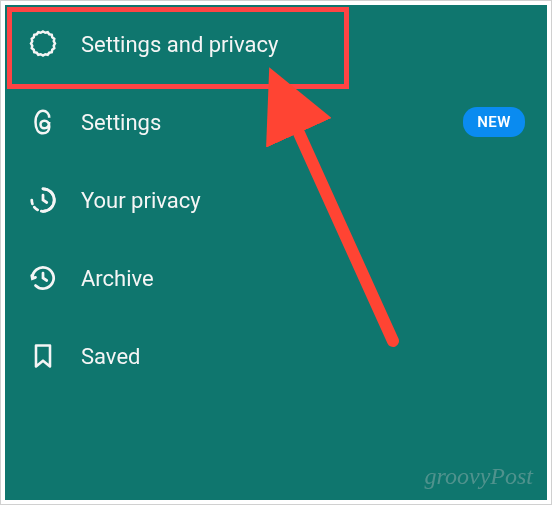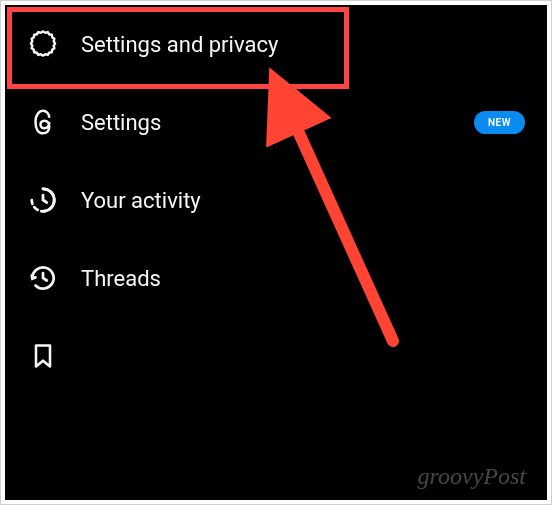--- a/index.html
+++ b/index.html
@@ -17,21 +17,21 @@
     .outer {
       width: 552px;
       height: 505px;
       border: 1px solid #d0d0d0;
       padding: 4px;
       position: relative;
     }
     .screen {
       width: 100%;
       height: 100%;
-      background: #000000;
+      background: #0f766e;
       position: relative;
       overflow: hidden;
     }
     .menu-item {
       display: flex;
       align-items: center;
       height: 78px;
       padding: 0 22px;
       color: #f5f5f5;
       font-size: 22px;
@@ -47,39 +47,39 @@
       flex-shrink: 0;
       color: #f5f5f5;
     }
     .label {
       margin-left: 22px;
       flex: 1;
     }
     .badge {
       background: #0a8bf0;
       color: #ffffff;
-      font-size: 10px;
+      font-size: 15px;
       font-weight: 600;
       padding: 6px 14px;
       border-radius: 14px;
       letter-spacing: 0.5px;
     }
     .highlight {
       position: absolute;
       border: 5px solid #f44;
       pointer-events: none;
     }
     .arrow-svg {
       position: absolute;
       pointer-events: none;
     }
     .watermark {
       position: absolute;
       bottom: 10px;
-      right: 21px;
+      right: 14px;
       color: rgba(200,200,200,0.35);
       font-family: Georgia, 'Times New Roman', serif;
       font-style: italic;
       font-size: 24px;
       pointer-events: none;
     }
     svg { display: block; }
   </style>
 </head>
 <body>
@@ -107,41 +107,42 @@
     </div>
 
     <div class="menu-item">
       <span class="icon-wrap">
         <svg width="30" height="30" viewBox="0 0 24 24" fill="none" stroke="currentColor" stroke-width="2.2" stroke-linecap="round">
           <path d="M12 3a9 9 0 1 1-9 9" stroke-dasharray="3.5 3"></path>
           <path d="M12 3a9 9 0 0 1 9 9 9 9 0 0 1-9 9"></path>
           <path d="M12 8v4l3 2"></path>
         </svg>
       </span>
-      <span class="label">Your activity</span>
+      <span class="label">Your privacy</span>
     </div>
 
     <div class="menu-item">
       <span class="icon-wrap">
         <svg width="30" height="30" viewBox="0 0 24 24" fill="none" stroke="currentColor" stroke-width="2.2" stroke-linecap="round">
           <path d="M3.5 12a8.5 8.5 0 1 1 2.5 6"></path>
           <polyline points="3,10 3.5,12.5 6,11.5"></polyline>
           <path d="M12 8v4l3 2"></path>
         </svg>
       </span>
-      <span class="label">Threads</span>
+      <span class="label">Archive</span>
     </div>
 
 
     <div class="menu-item">
       <span class="icon-wrap">
         <svg width="28" height="30" viewBox="0 0 24 24" fill="none" stroke="currentColor" stroke-width="2.2" stroke-linejoin="round">
           <path d="M6 3h12v18l-6-5-6 5V3z"></path>
         </svg>
       </span>
+      <span class="label">Saved</span>
     </div>
 
     <div class="watermark">groovyPost</div>
 
   </div>
 
   <div class="highlight" style="left:6px; top:6px; width:342px; height:82px;"></div>
 
   <svg class="arrow-svg" style="left:0; top:0;" width="552" height="505">
     <defs>

